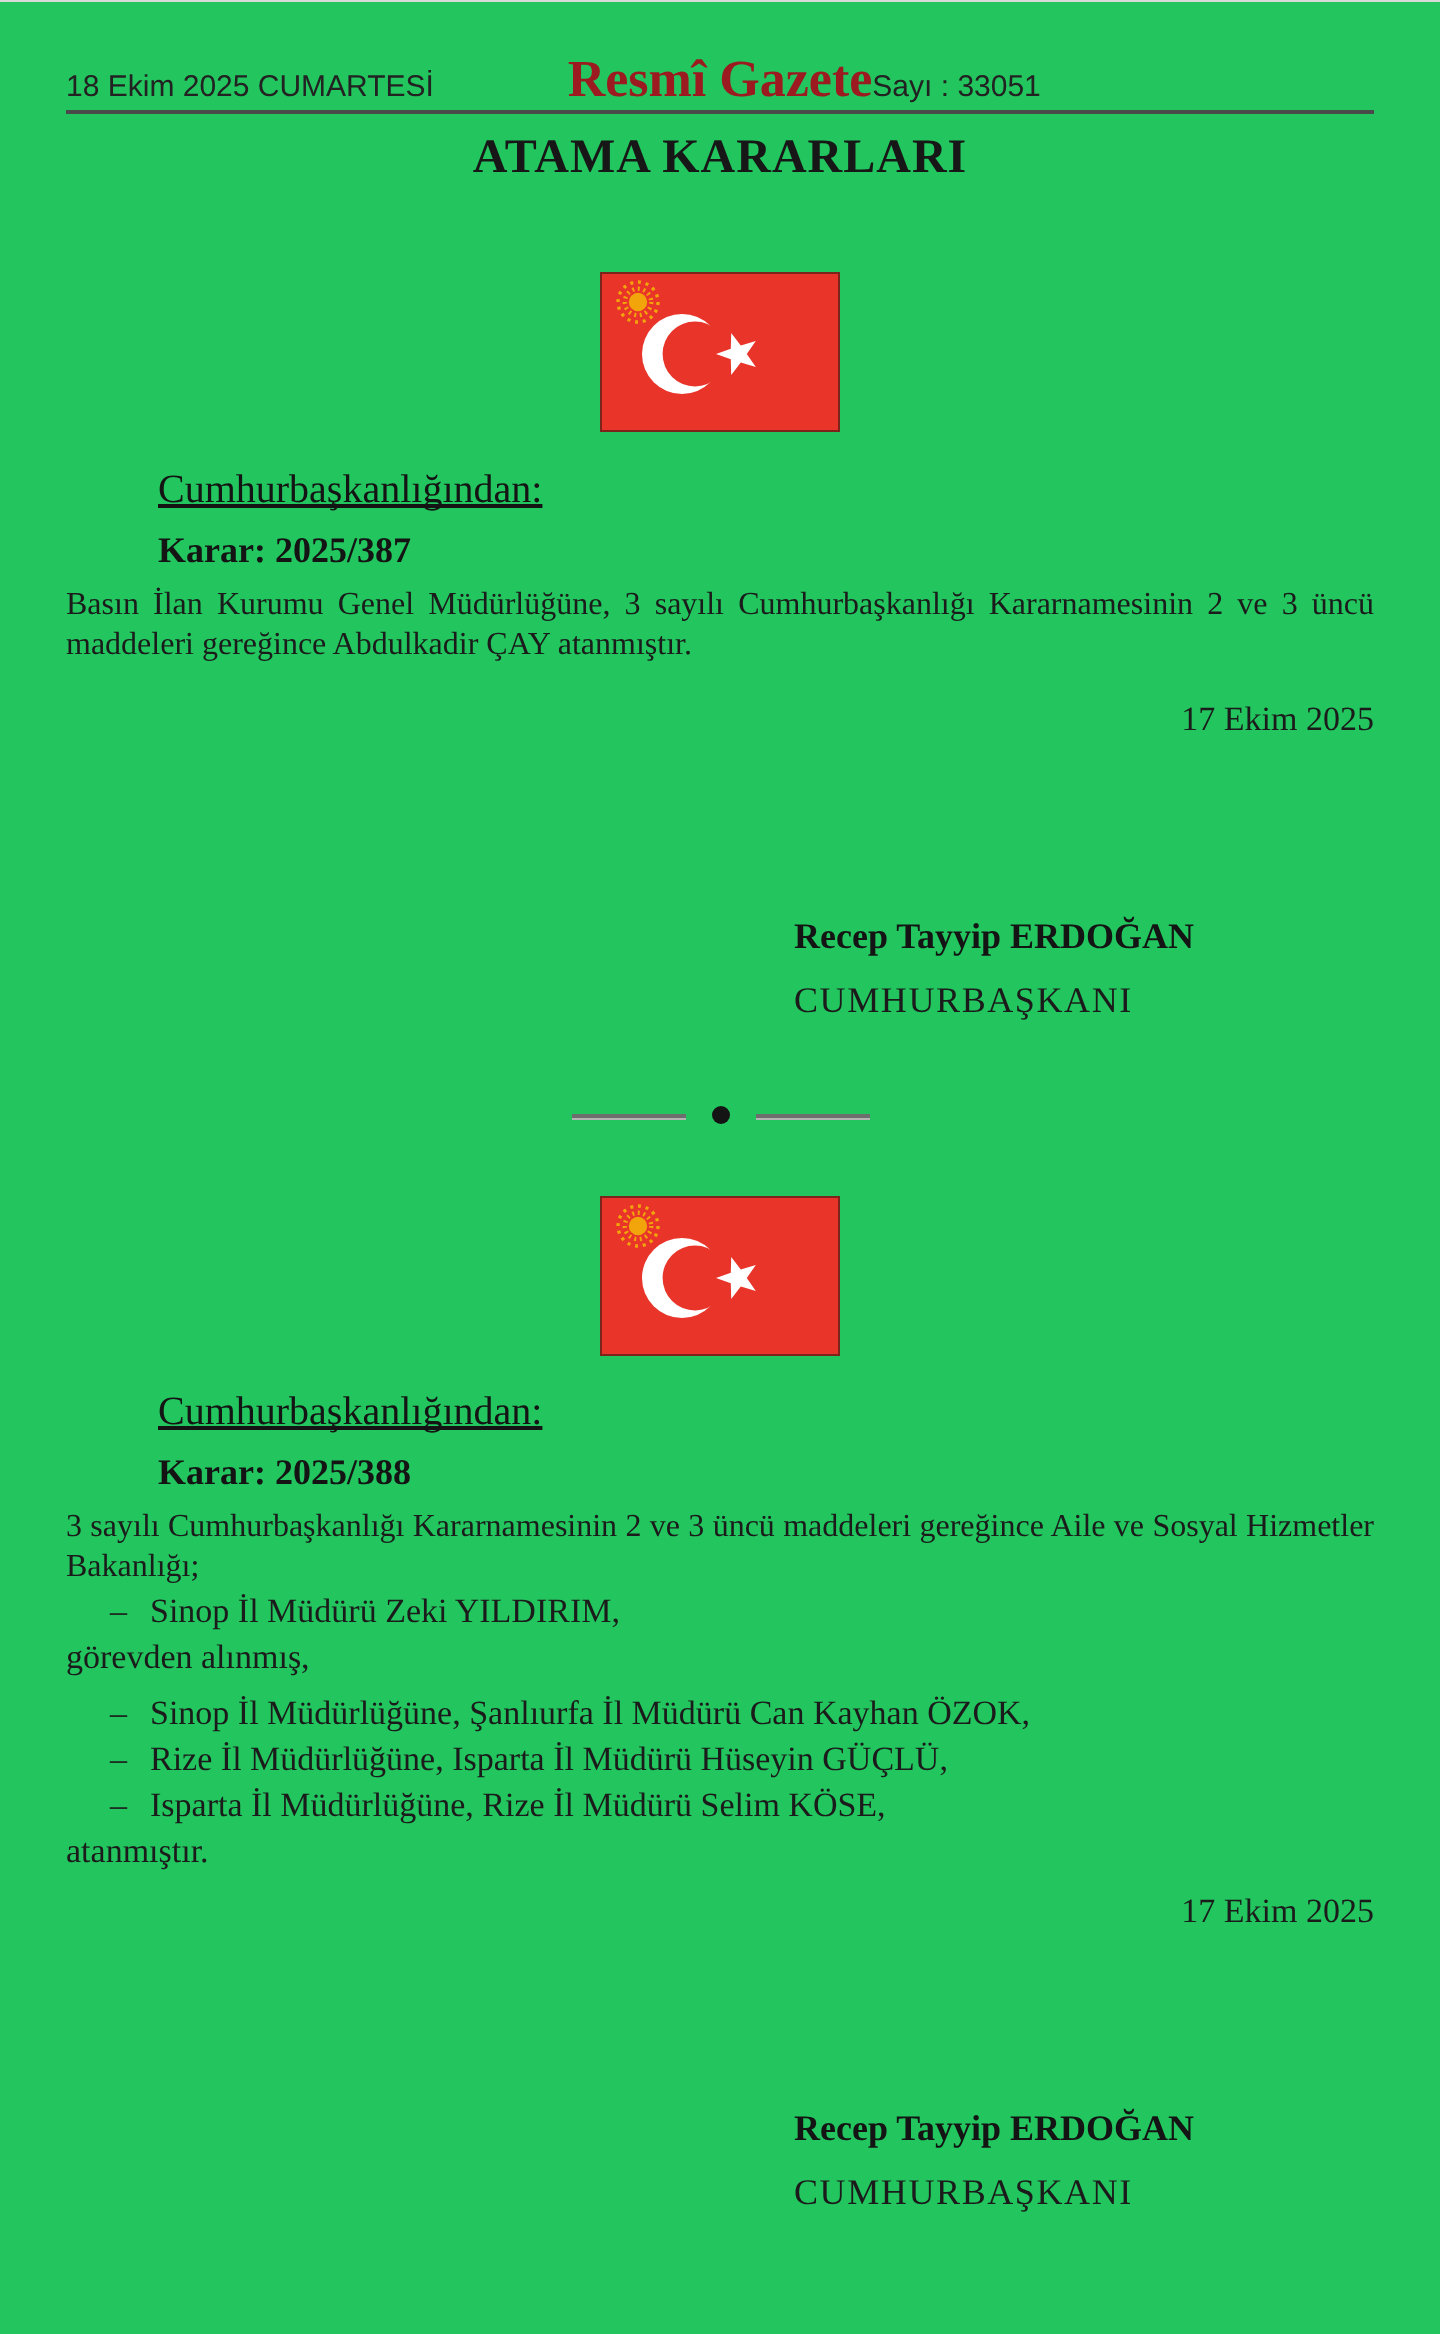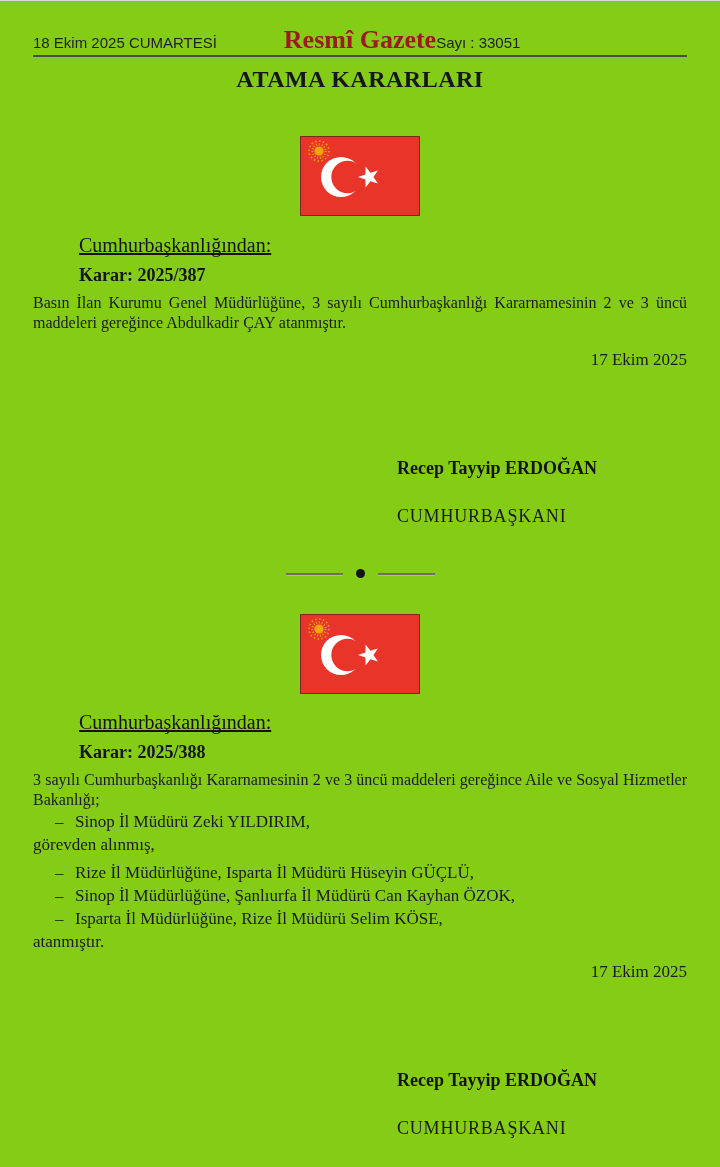--- a/index.html
+++ b/index.html
@@ -1,19 +1,19 @@
 <!DOCTYPE html>
 <html lang="tr"><head>
 <meta charset="utf-8">
 <style>
   html,body{margin:0;padding:0;background:#fff;}
   .page{
     position:relative;
     width:720px;height:1167px;
-    background:#84cc16;
+    background:#22c55e;
     box-sizing:border-box;
     padding:24px 33px 0 33px;
     border-top:1px solid #d8d8d8;
     font-family:"Liberation Serif", serif;
     color:#1b1b1b;
     overflow:hidden;
   }
   
   .header-row{display:flex;align-items:baseline;height:27px;}
   .header-left{flex:1;text-align:left;font-family:"Liberation Sans",sans-serif;font-size:15px;color:#222;}
@@ -35,21 +35,21 @@
   .list-row{font-size:17px;line-height:23px;padding-left:22px;color:#1b1b1b;}
   .list-row .dash{display:inline-block;width:10px;margin-right:10px;}
   .plain-row{font-size:17px;line-height:23px;color:#1b1b1b;}
   .group2{margin-top:5px;}
   .date-line{text-align:right;font-size:17px;line-height:22px;color:#1b1b1b;}
   .date-line.first{margin-top:16px;}
   .date-line.second{margin-top:8px;}
   
   .sig-block{width:300px;margin:86px -10px 0 auto;text-align:left;}
   .sig-name{font-size:18px;line-height:22px;font-weight:bold;color:#141414;}
-  .sig-title{margin-top:26px;font-size:18px;line-height:22px;letter-spacing:0.8px;color:#1b1b1b;}
+  .sig-title{margin-top:10px;font-size:18px;line-height:22px;letter-spacing:0.8px;color:#1b1b1b;}
   
   .divider{margin-top:42px;display:flex;align-items:center;justify-content:center;}
   .divider .line{width:57px;height:2px;background:#6e6e6e;box-shadow:0 1px 0 #b5b5b5;}
   .divider .dot{width:9px;height:9px;border-radius:50%;background:#141414;margin:0 13px;}
 </style>
 </head>
 <body>
 
 <div class="page">
 
@@ -113,24 +113,24 @@
     <p class="body-par">3 sayılı Cumhurbaşkanlığı Kararnamesinin 2 ve 3 üncü maddeleri gereğince Aile ve Sosyal Hizmetler Bakanlığı;</p>
 
     <div class="list">
       <div class="list-row">
         <span class="dash">–</span><span>Sinop İl Müdürü Zeki YILDIRIM,</span>
       </div>
       <div class="plain-row">görevden alınmış,</div>
 
       <div class="group2">
         <div class="list-row">
-          <span class="dash">–</span><span>Rize İl Müdürlüğüne, Isparta İl Müdürü Hüseyin GÜÇLÜ,</span>
+          <span class="dash">–</span><span>Sinop İl Müdürlüğüne, Şanlıurfa İl Müdürü Can Kayhan ÖZOK,</span>
         </div>
         <div class="list-row">
-          <span class="dash">–</span><span>Sinop İl Müdürlüğüne, Şanlıurfa İl Müdürü Can Kayhan ÖZOK,</span>
+          <span class="dash">–</span><span>Rize İl Müdürlüğüne, Isparta İl Müdürü Hüseyin GÜÇLÜ,</span>
         </div>
         <div class="list-row">
           <span class="dash">–</span><span>Isparta İl Müdürlüğüne, Rize İl Müdürü Selim KÖSE,</span>
         </div>
       </div>
       <div class="plain-row">atanmıştır.</div>
     </div>
 
     <div class="date-line second">17 Ekim 2025</div>
     <div class="sig-block">

